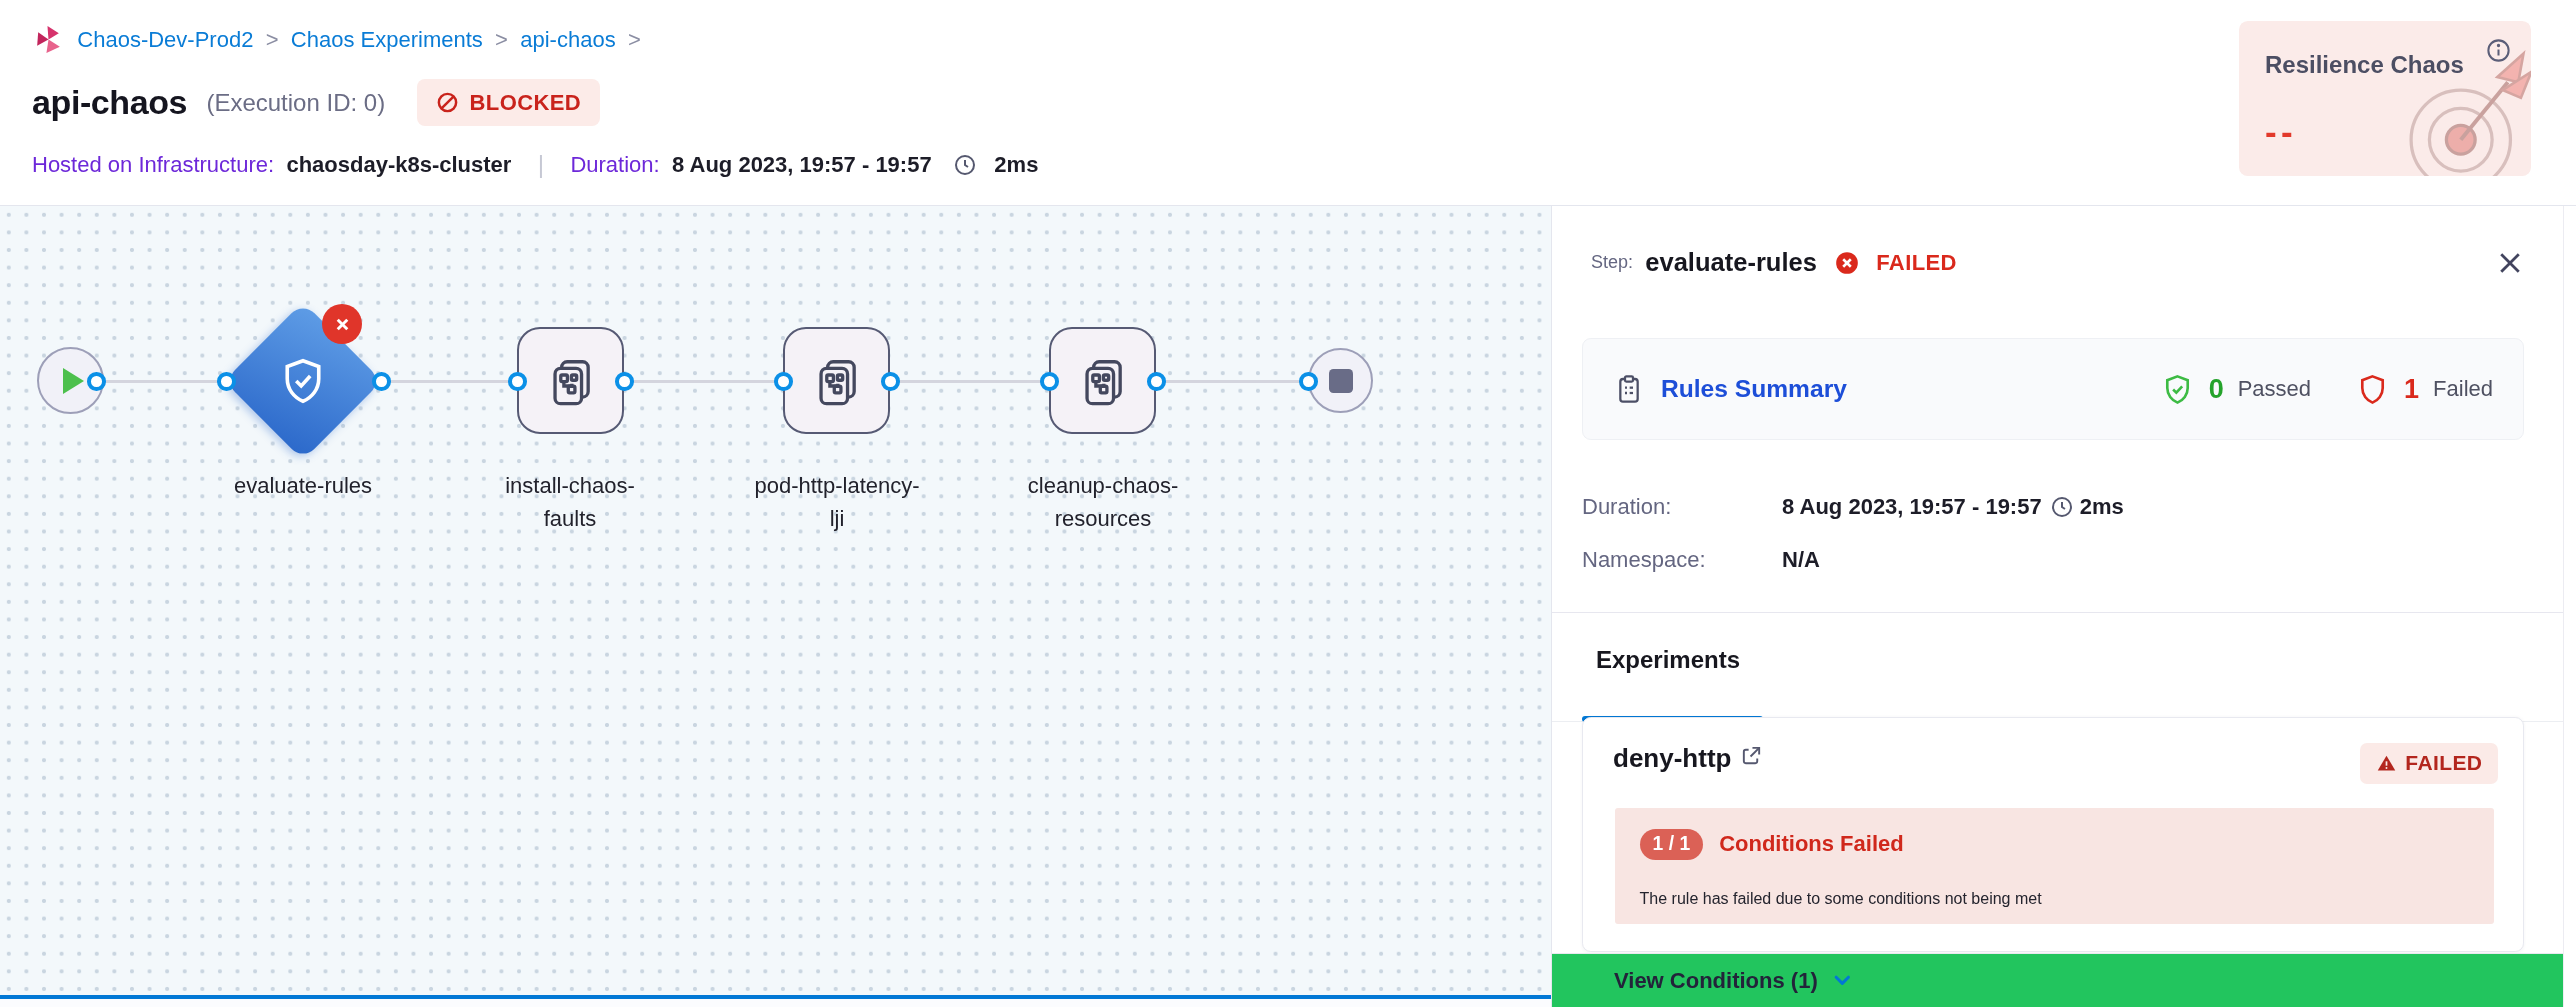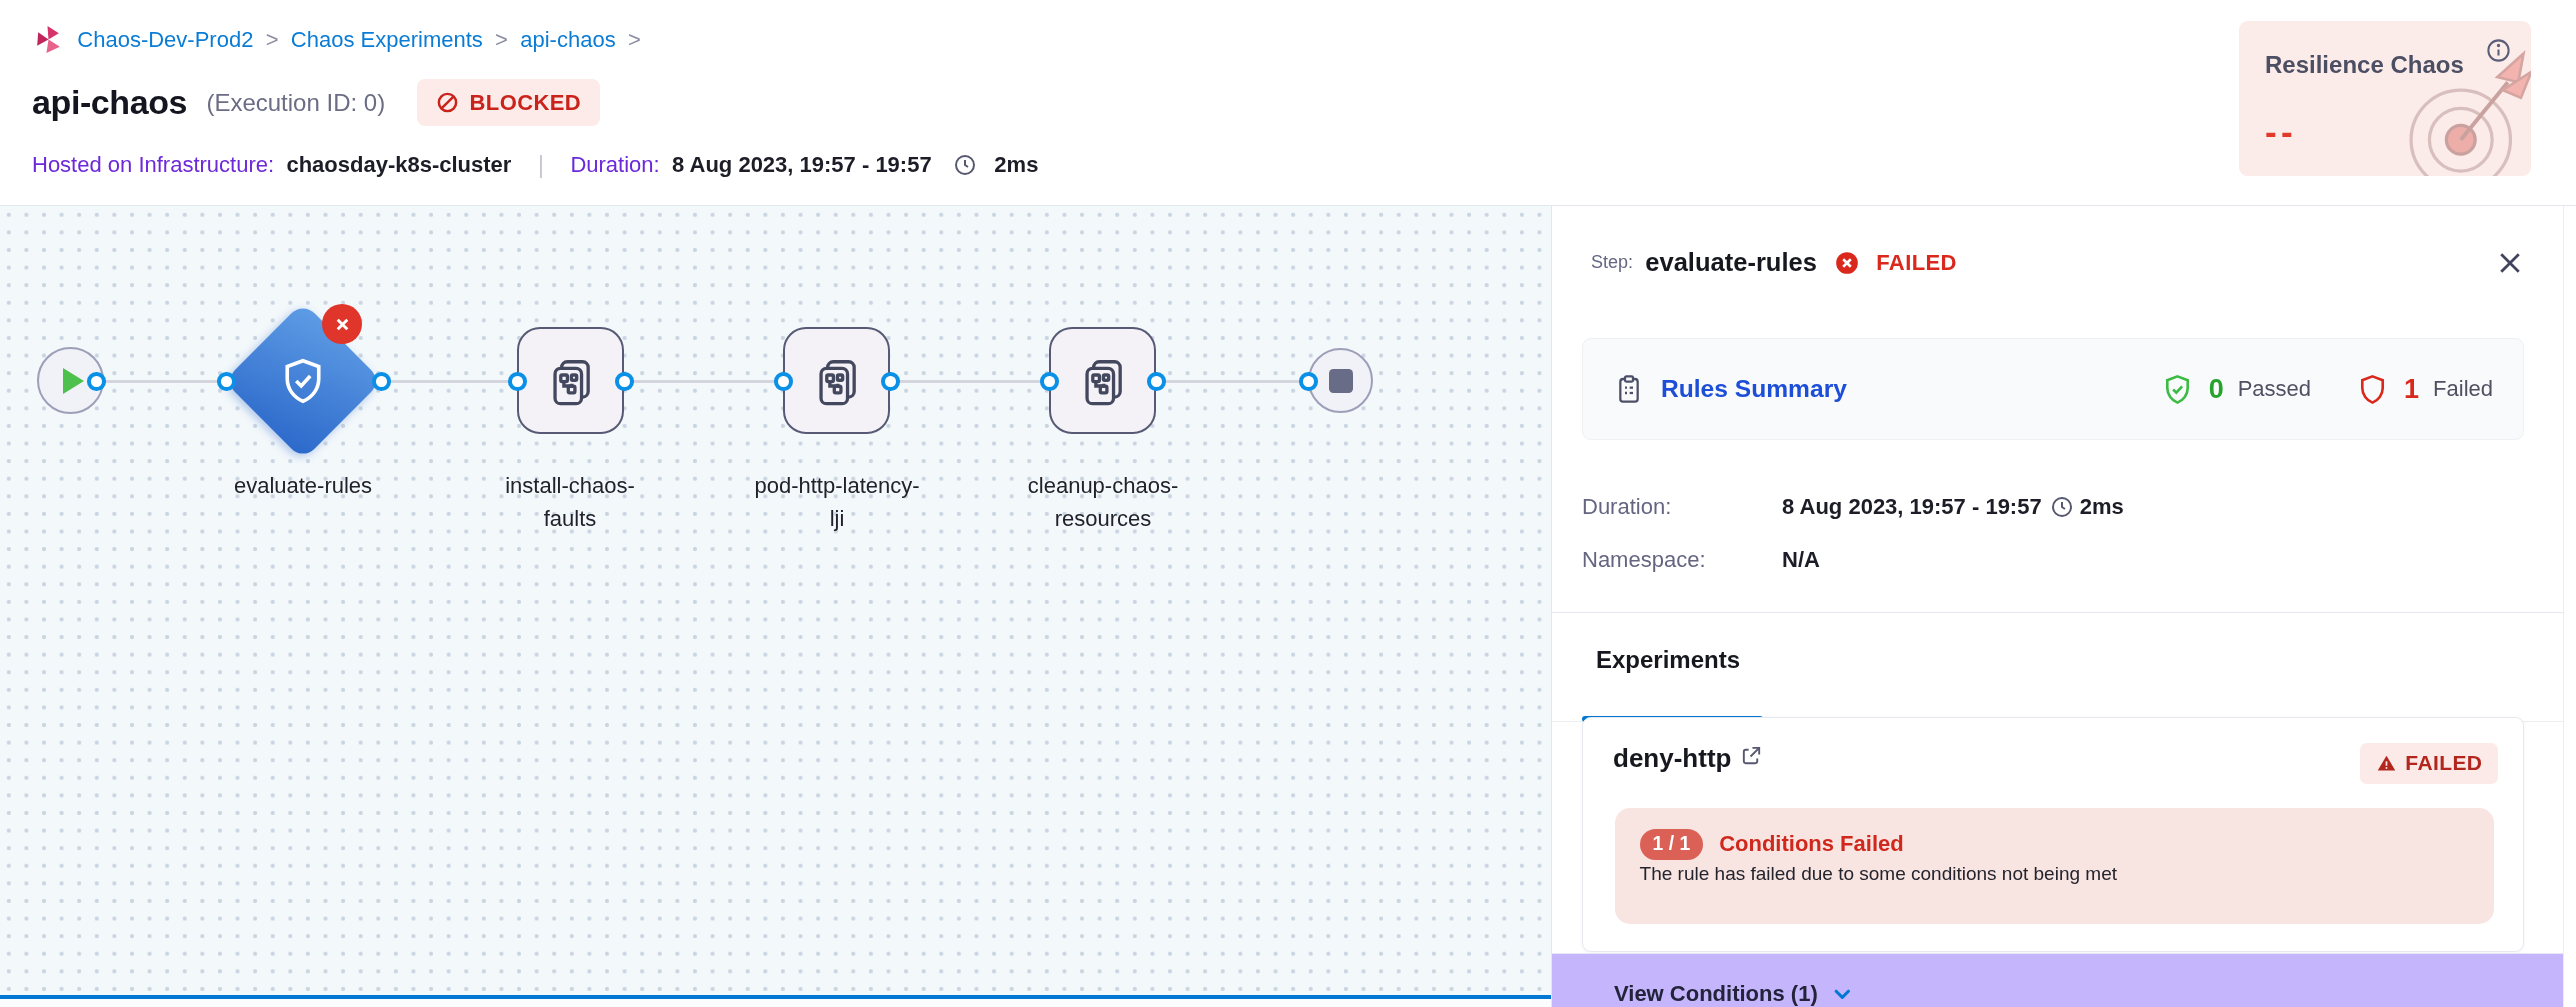--- a/index.html
+++ b/index.html
@@ -103,29 +103,29 @@
 
   .rule-card { position:absolute; left:30px; top:511px; width:942px; height:235px; background:#ffffff;
     border:0.9px solid #e8e9f0; border-radius:8.8px; box-shadow:0 0.9px 3.5px rgba(30,30,60,0.05); }
   .rule-card-head { position:absolute; left:30px; top:24.6px; right:24.6px; display:flex; align-items:flex-start; }
   .rule-name { font-size:26px; font-weight:bold; color:#17171f; cursor:pointer; }
   .ext-link { margin-left:8.8px; margin-top:1.8px; cursor:pointer; }
   .rule-status-badge { margin-left:auto; display:flex; align-items:center; gap:8.8px; background:#fbeae7;
     border-radius:7px; padding:8.8px 16px; }
   .rule-status-badge span { font-size:21px; font-weight:bold; color:#b3261e; letter-spacing:0.4px; }
   .conditions-alert { position:absolute; left:32px; top:90px; width:879px; height:116px;
-    background:#f8e5e2; border-radius:15px; padding:21px 24.6px; }
+    background:#f8e5e2; border-radius:3px; padding:21px 24.6px; }
   .alert-row1 { display:flex; align-items:center; gap:16px; }
   .ratio-pill { background:#db6156; color:#ffffff; font-size:19.3px; font-weight:bold; border-radius:878px;
     padding:4.4px 13px; }
   .alert-title { font-size:22px; font-weight:bold; color:#d0281c; }
-  .alert-msg { margin-top:3px; font-size:19px; color:#24242e; }
-
-  .panel-footer { position:absolute; left:0; bottom:0; width:1024px; height:54px; background:#c4b5fd;
-    border-top:0.9px solid #e8e9f0; display:flex; align-items:flex-end; padding-left:62px; }
+  .alert-msg { margin-top:30px; font-size:16px; color:#24242e; }
+
+  .panel-footer { position:absolute; left:0; bottom:0; width:1024px; height:54px; background:#22c55e;
+    border-top:0.9px solid #e8e9f0; display:flex; align-items:center; padding-left:62px; }
   .footer-link { display:flex; align-items:center; gap:12.3px; cursor:pointer; }
   .footer-link span { font-size:22px; font-weight:bold; color:#23233a; }
 </style>
 </head>
 <body>
 
 <div class="app">
 
   <div class="header">
     <div class="breadcrumb">

